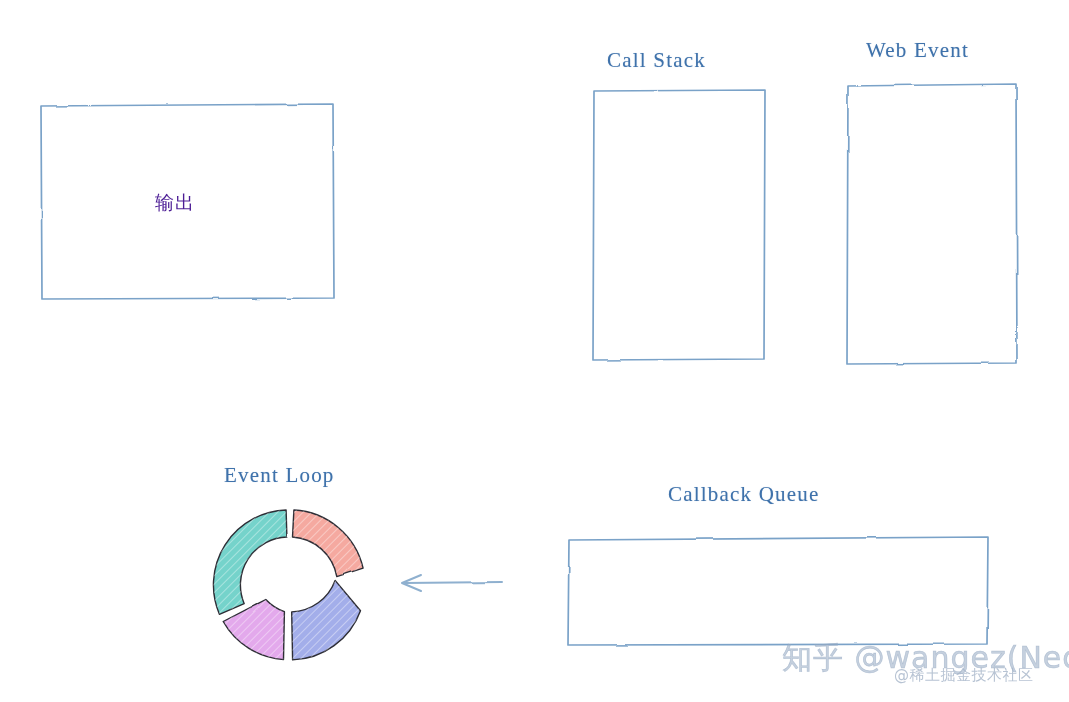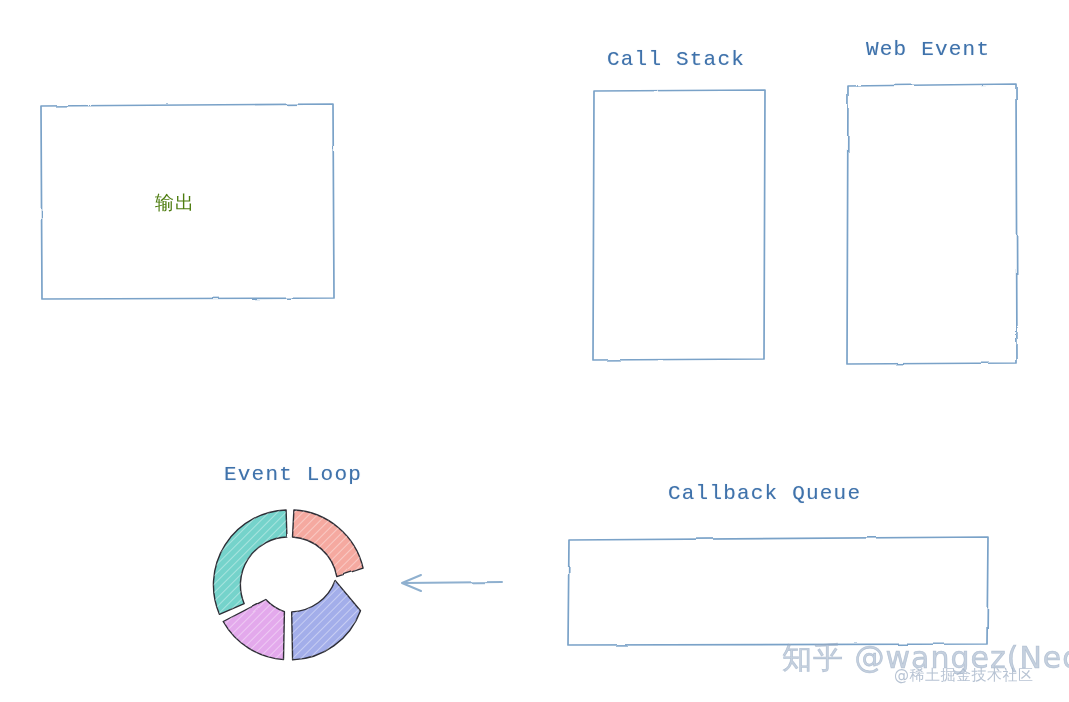--- a/index.html
+++ b/index.html
@@ -19,36 +19,36 @@
   #canvas {
     position: absolute;
     inset: 0;
     width: 1069px;
     height: 702px;
   }
 
   .label {
     position: absolute;
     color: #3f72ab;
-    font-family: Liberation Mono, monospace;
+    font-family: Liberation Serif, serif;
     font-size: 21px;
     letter-spacing: 1.2px;
     white-space: nowrap;
     font-weight: 500;
     text-shadow: 0 0 1px rgba(63,114,171,0.35);
   }
 
   #label-call-stack   { left: 607px; top: 48px;  }
   #label-web-apis     { left: 866px; top: 38px;  }
   #label-event-loop   { left: 224px; top: 463px; }
   #label-callback-q   { left: 668px; top: 482px; }
 
   .cjk-label {
     position: absolute;
-    color: #4d7c0f;
+    color: #4c1d95;
     font-family: Liberation Mono, monospace;
     font-size: 19px;
     letter-spacing: 1px;
     white-space: nowrap;
   }
   #label-output { left: 155px; top: 190px; }
 
   
   .watermark-main {
     position: absolute;

